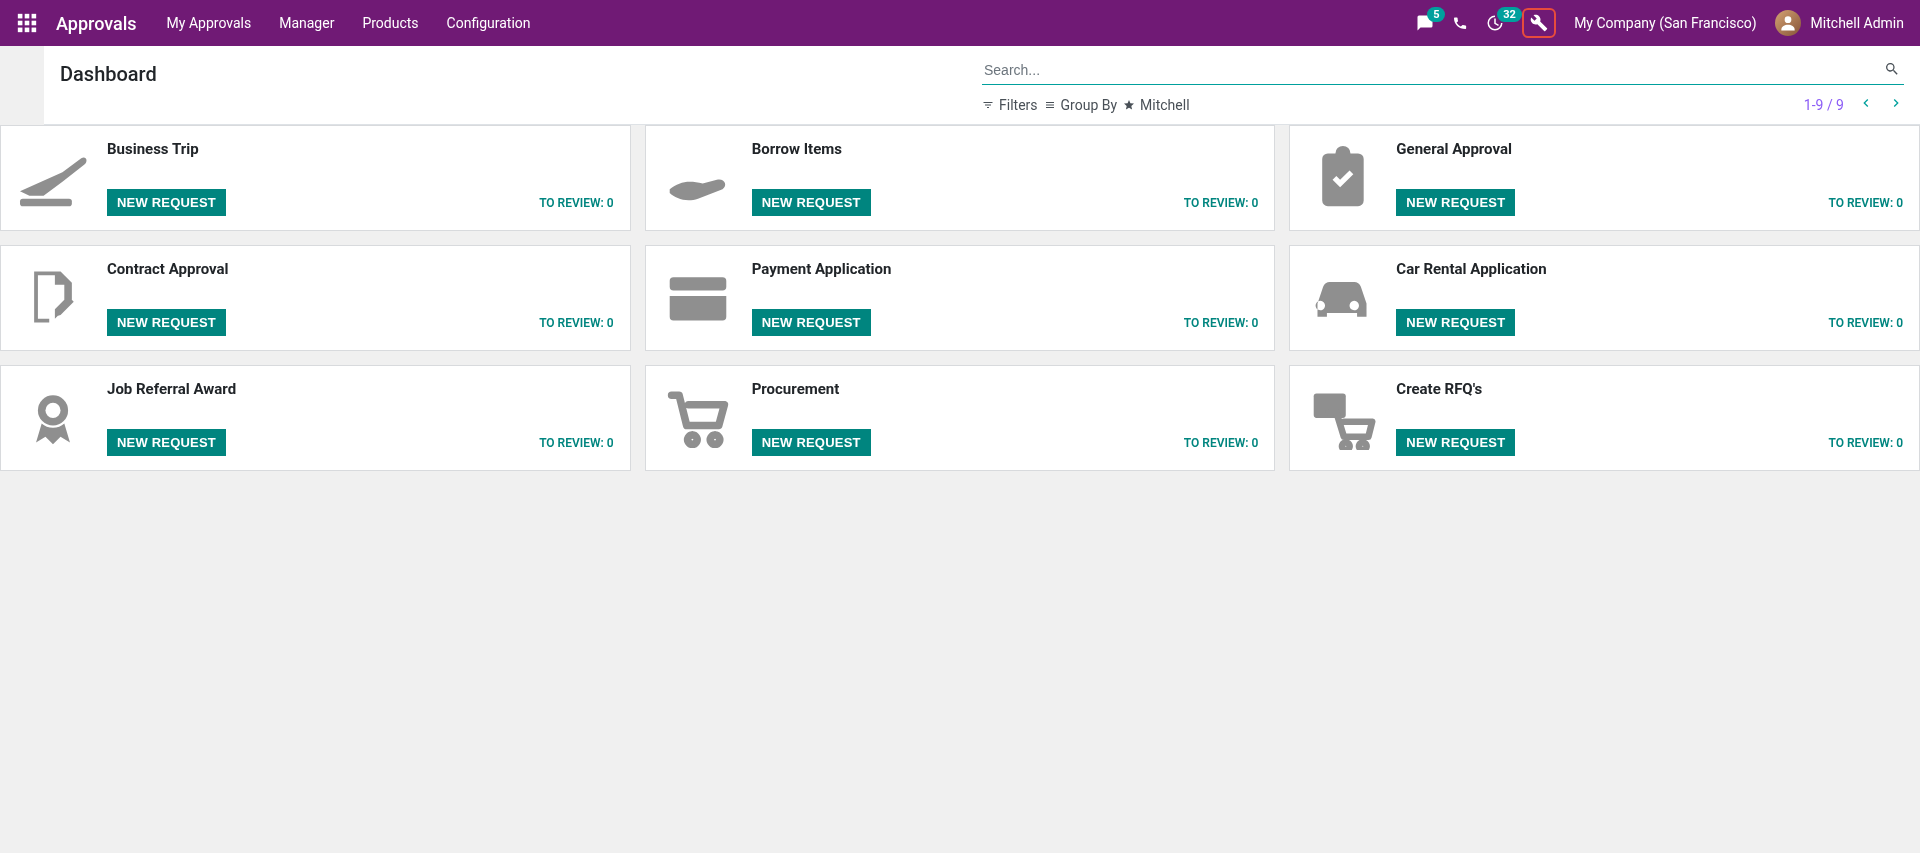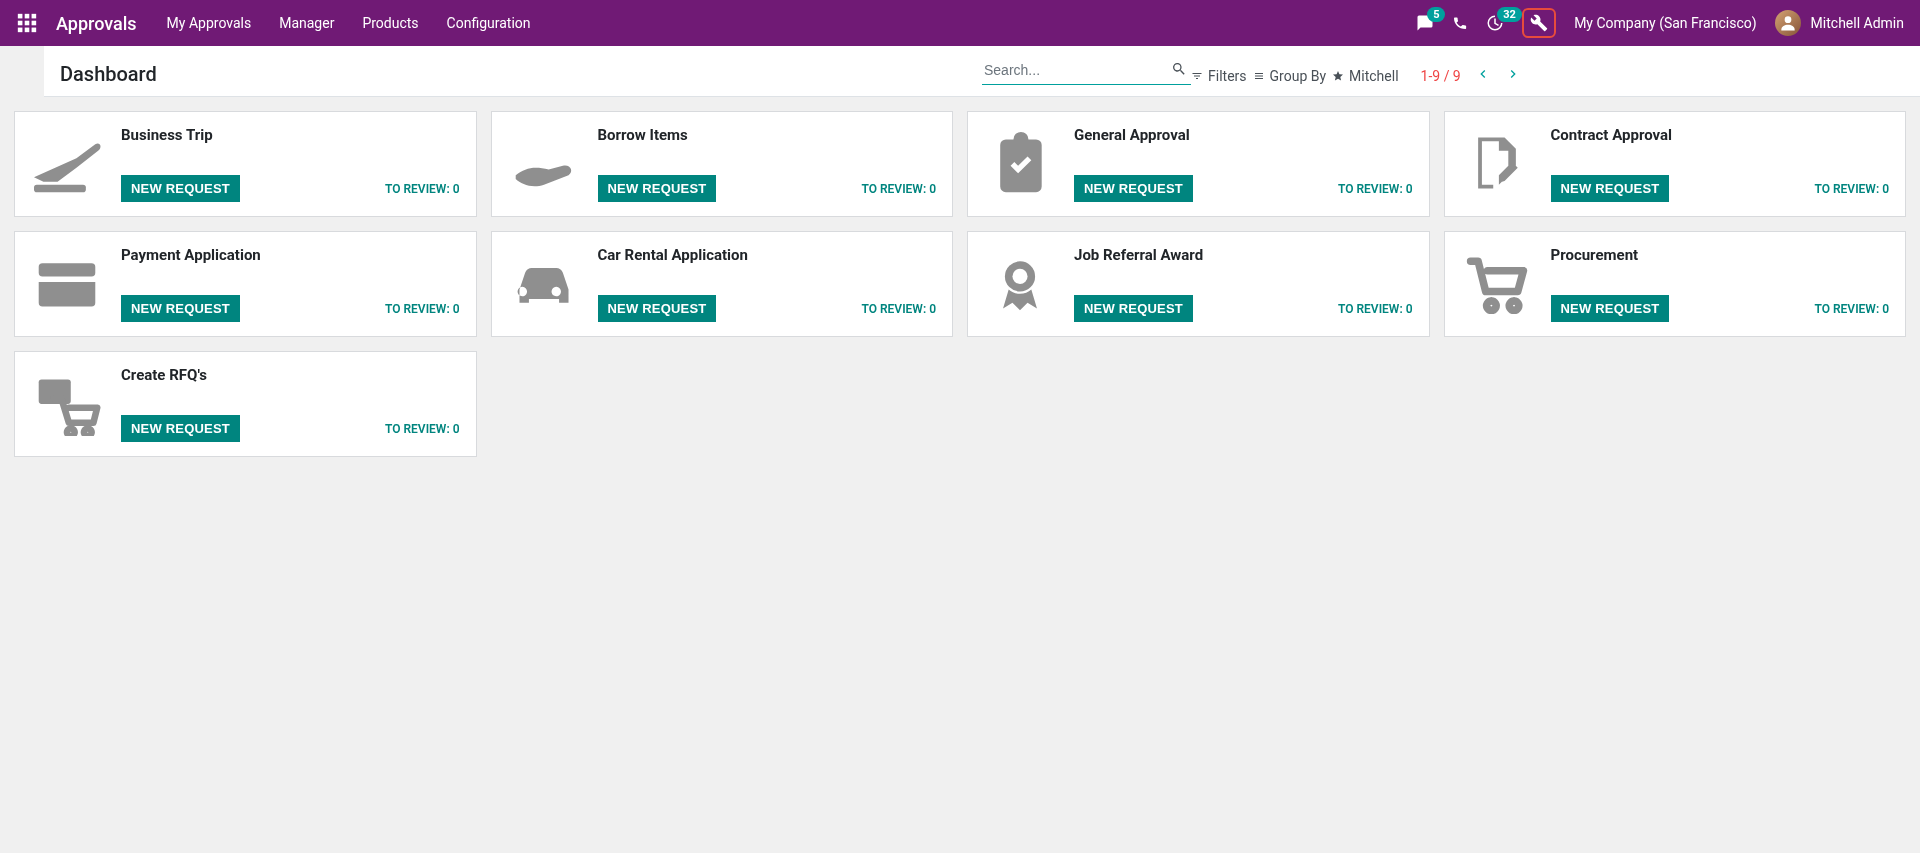--- a/index.html
+++ b/index.html
@@ -44,35 +44,34 @@
     .control-panel {
       background: #fff;
       border-bottom: 1px solid #dee2e6;
       padding: 10px 16px 10px 16px;
       display: flex;
       flex-direction: column;
       margin-left: 44px;
     }
     .cp-top { display:flex; align-items:flex-start; }
     .page-heading { font-size: 20px; color: #212529; font-weight: 500; flex: 0 0 50%; padding-top:6px;}
-    .search-wrap { flex: 1; display: flex; flex-direction: row; }
+    .search-wrap { flex: 1; display: flex; flex-direction: column; }
     .search-bar { display: flex; align-items: center; border-bottom: 1px solid #00a09d; }
     .search-input { flex: 1; border: none; outline: none; font-size: 14px; padding: 6px 2px; color: #495057; }
     .search-input::placeholder { color: #6c757d; }
     .search-btn { background: none; border: none; cursor: pointer; padding: 4px; }
     .search-options { display: flex; gap: 22px; margin-top: 10px; align-items:center; justify-content: space-between; }
     .opt-group { display: flex; gap: 6px; }
     .opt { display: inline-flex; align-items: center; gap: 5px; color: #495057; cursor: pointer; font-size: 14px; }
-    .pager-area { display:flex; align-items:center; gap:14px; color:#ef4444; font-size:14px;}
+    .pager-area { display:flex; align-items:center; gap:14px; color:#8b5cf6; font-size:14px;}
     .pager-arrow { cursor:pointer; color:#00a09d; }
     
     .kanban {
-      padding: 14px;
       display: grid;
-      grid-template-columns: repeat(4, 1fr);
+      grid-template-columns: repeat(3, 1fr);
       gap: 14px;
     }
     .card {
       background: #fff;
       border: 1px solid #d8dadd;
       display: flex;
       padding: 14px 16px 14px 12px;
       gap: 14px;
       min-height: 106px;
     }

